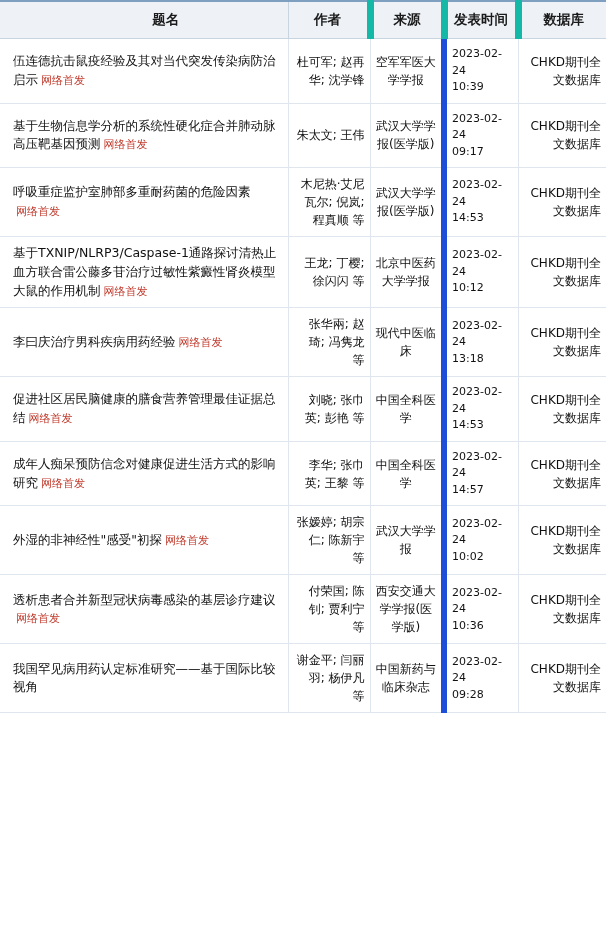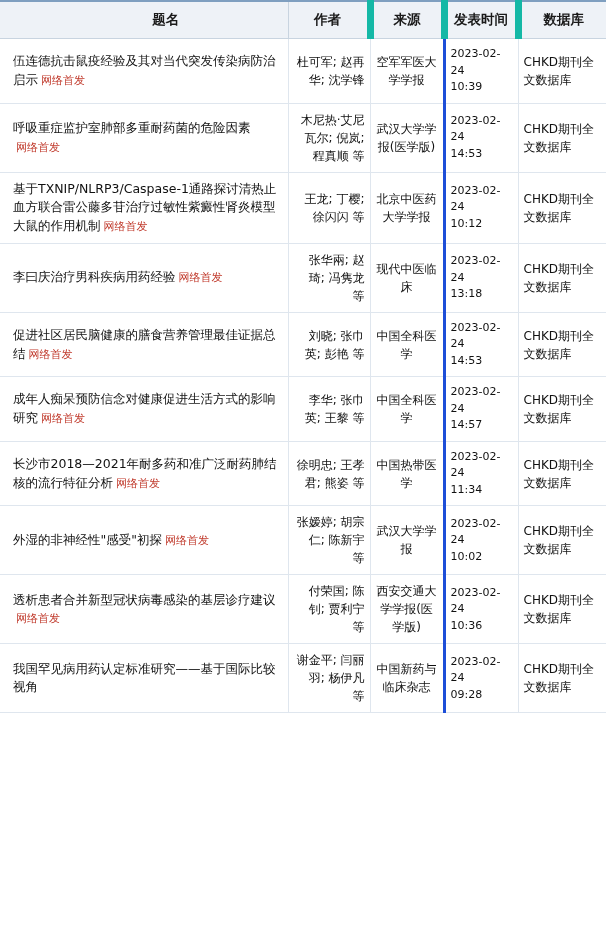--- a/index.html
+++ b/index.html
@@ -53,31 +53,31 @@
     padding-right: 7px;
     border-right: 1px solid #dfe6ee;
   }
   tbody td.author {
     text-align: right;
     border-right: 1px solid #dfe6ee;
     font-size: 12px;
   }
   tbody td.source {
     text-align: center;
-    border-right: 3px solid #1d4ed8;
+    border-right: 6px solid #1d4ed8;
     font-size: 12px;
   }
   tbody td.date {
     text-align: left;
     border-right: 1px solid #dfe6ee;
     font-size: 11px;
     white-space: pre-line;
   }
   tbody td.db {
-    text-align: left;
+    text-align: right;
     font-size: 12px;
   }
   .title-link {
     color: #111;
     text-decoration: none;
     cursor: pointer;
   }
   .badge-first {
     color: #c0392b;
     font-size: 11px;
@@ -108,20 +108,28 @@
   <tbody id="results-body">
       <tr>
         <td class="title"><a class="title-link">伍连德抗击鼠疫经验及其对当代突发传染病防治启示</a><span class="badge-first">网络首发</span></td>
         <td class="author">杜可军; 赵再华; 沈学锋</td>
         <td class="source">空军军医大学学报</td>
         <td class="date">2023-02-24
 10:39</td>
         <td class="db">CHKD期刊全文数据库</td>
       </tr>
       <tr>
+        <td class="title"><a class="title-link">基于生物信息学分析的系统性硬化症合并肺动脉高压靶基因预测</a><span class="badge-first">网络首发</span></td>
+        <td class="author">朱太文; 王伟</td>
+        <td class="source">武汉大学学报(医学版)</td>
+        <td class="date">2023-02-24
+09:17</td>
+        <td class="db">CHKD期刊全文数据库</td>
+      </tr>
+      <tr>
         <td class="title"><a class="title-link">呼吸重症监护室肺部多重耐药菌的危险因素</a><span class="badge-first">网络首发</span></td>
         <td class="author">木尼热·艾尼瓦尔; 倪岚; 程真顺 等</td>
         <td class="source">武汉大学学报(医学版)</td>
         <td class="date">2023-02-24
 14:53</td>
         <td class="db">CHKD期刊全文数据库</td>
       </tr>
       <tr>
         <td class="title"><a class="title-link">基于TXNIP/NLRP3/Caspase-1通路探讨清热止血方联合雷公藤多苷治疗过敏性紫癜性肾炎模型大鼠的作用机制</a><span class="badge-first">网络首发</span></td>
         <td class="author">王龙; 丁樱; 徐闪闪 等</td>
@@ -148,28 +156,20 @@
       </tr>
       <tr>
         <td class="title"><a class="title-link">成年人痴呆预防信念对健康促进生活方式的影响研究</a><span class="badge-first">网络首发</span></td>
         <td class="author">李华; 张巾英; 王黎 等</td>
         <td class="source">中国全科医学</td>
         <td class="date">2023-02-24
 14:57</td>
         <td class="db">CHKD期刊全文数据库</td>
       </tr>
       <tr>
-        <td class="title"><a class="title-link">长沙市2018—2021年耐多药和准广泛耐药肺结核的流行特征分析</a><span class="badge-first">网络首发</span></td>
-        <td class="author">徐明忠; 王孝君; 熊姿 等</td>
-        <td class="source">中国热带医学</td>
-        <td class="date">2023-02-24
-11:34</td>
-        <td class="db">CHKD期刊全文数据库</td>
-      </tr>
-      <tr>
         <td class="title"><a class="title-link">外湿的非神经性"感受"初探</a><span class="badge-first">网络首发</span></td>
         <td class="author">张嫒婷; 胡宗仁; 陈新宇 等</td>
         <td class="source">武汉大学学报</td>
         <td class="date">2023-02-24
 10:02</td>
         <td class="db">CHKD期刊全文数据库</td>
       </tr>
       <tr>
         <td class="title"><a class="title-link">透析患者合并新型冠状病毒感染的基层诊疗建议</a><span class="badge-first">网络首发</span></td>
         <td class="author">付荣国; 陈钊; 贾利宁 等</td>

